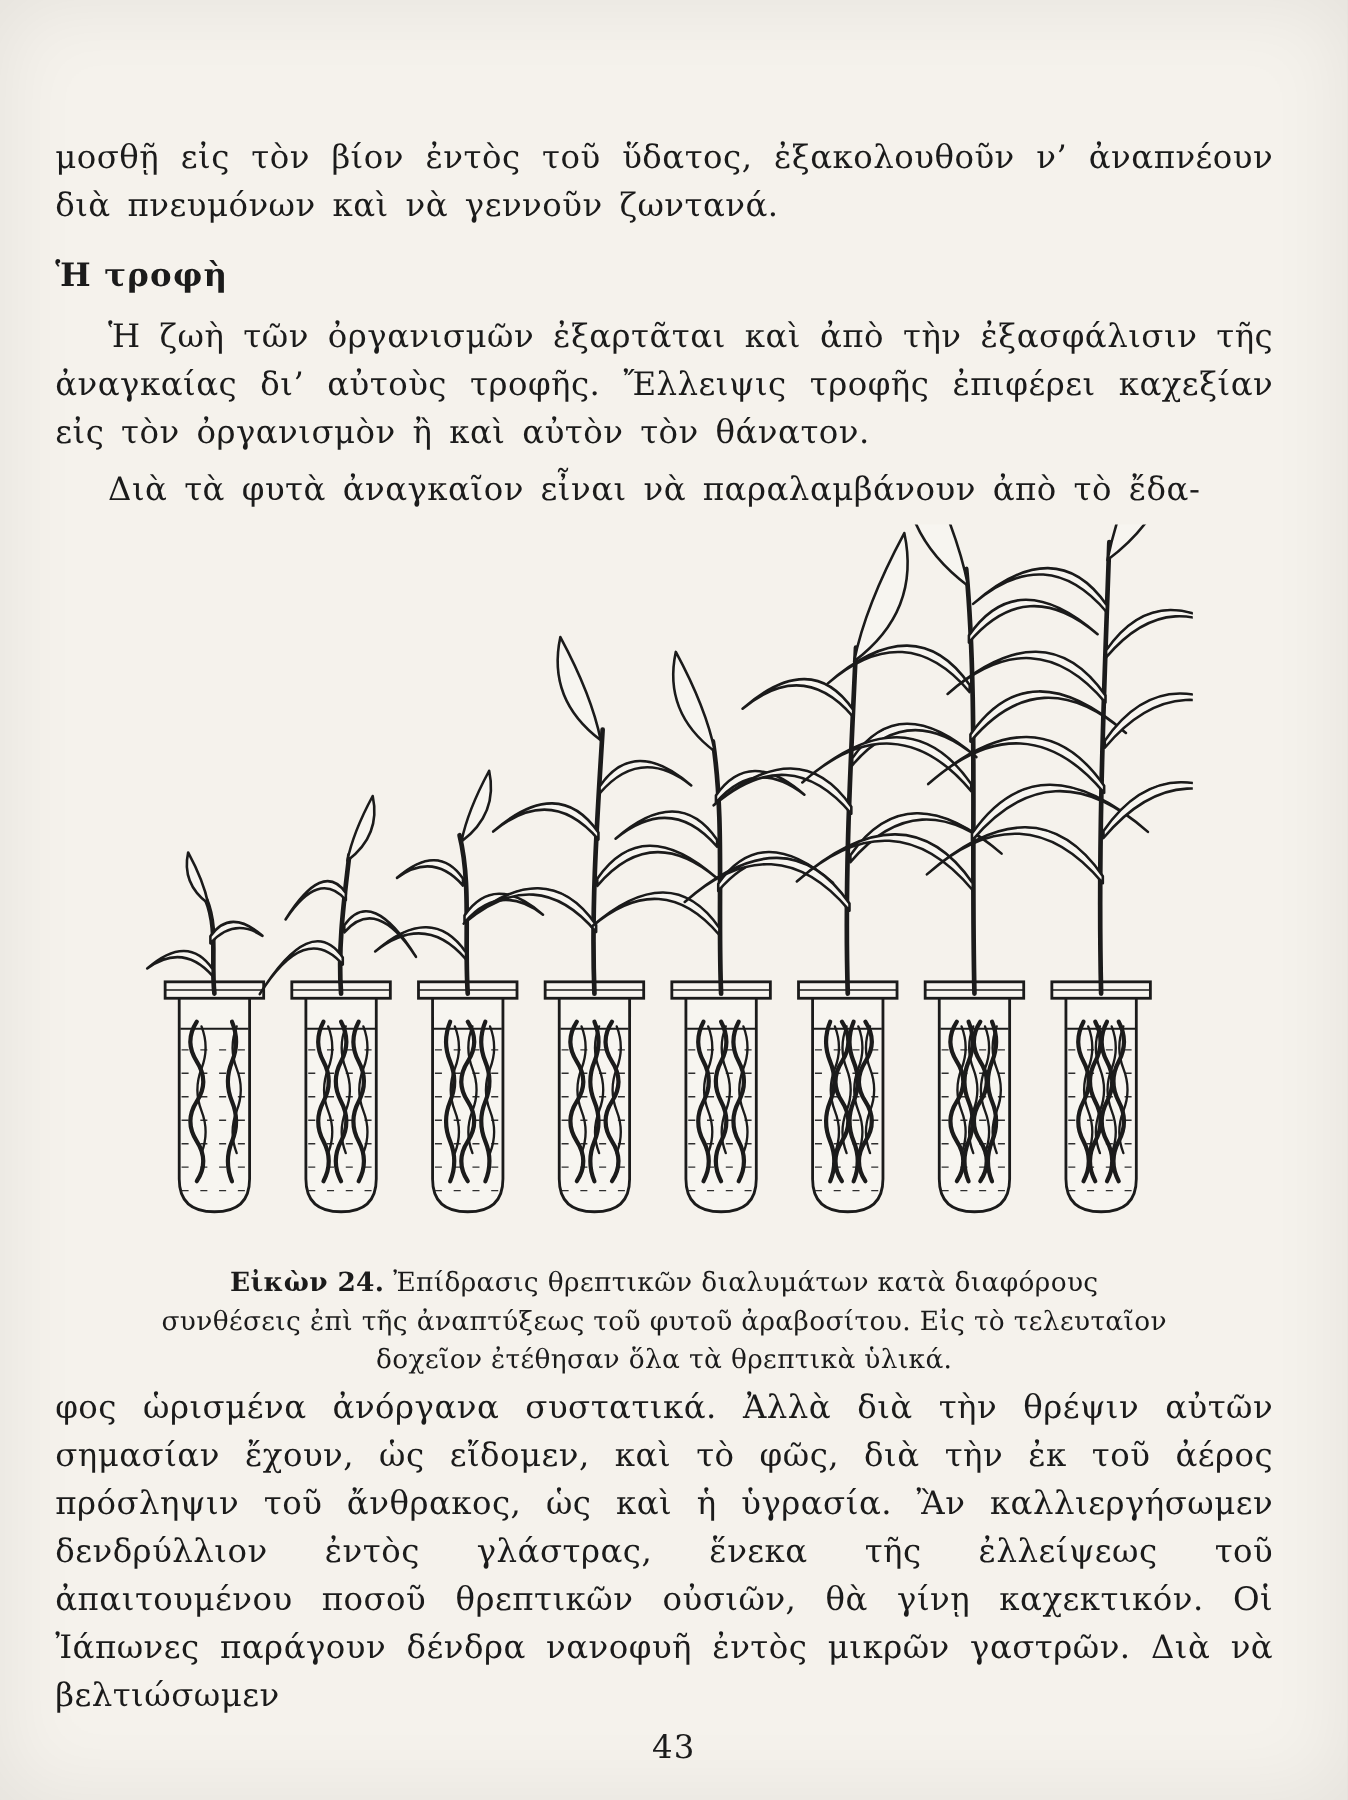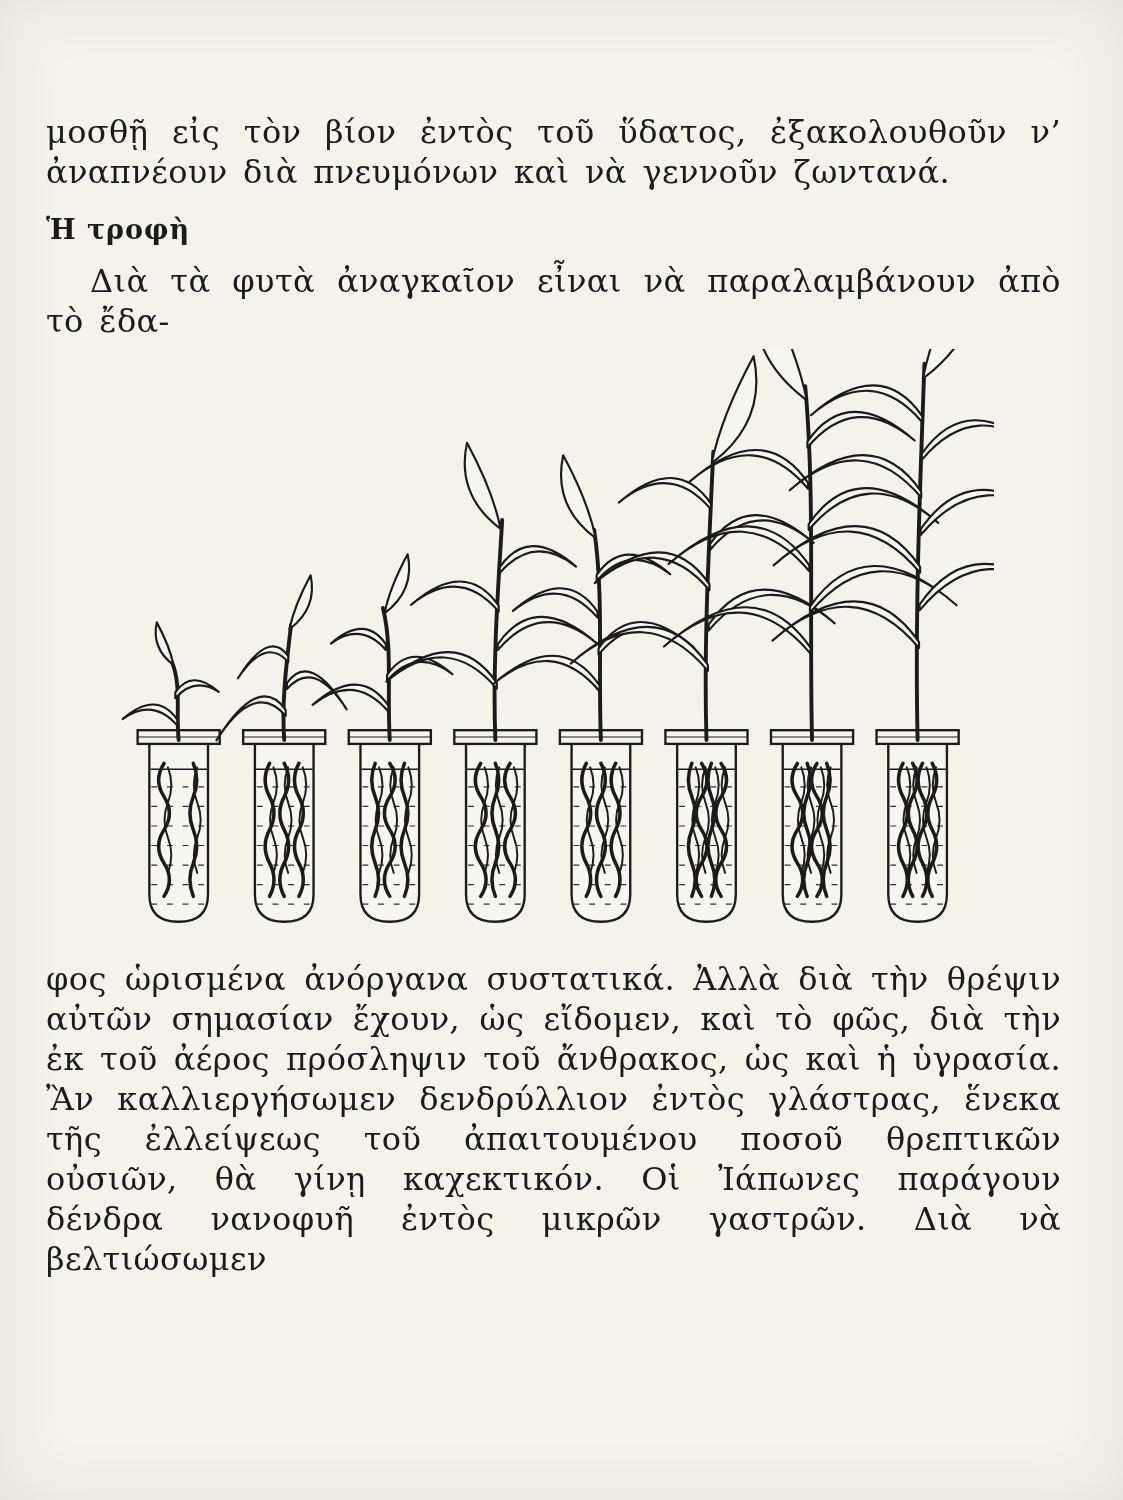--- a/index.html
+++ b/index.html
@@ -12,21 +12,21 @@
     position: relative;
     width: 1123px; height: 1500px;
     box-sizing: border-box;
     background: #f5f2ec;
     box-shadow: inset 0 0 70px rgba(0,0,0,0.07);
     padding: 112px 62px 0 46px;
     color: #1b1b1b;
     overflow: hidden;
   }
   .body-text {
-    font-size: 32px;
+    font-size: 27px;
     line-height: 40px;
     text-align: justify;
     letter-spacing: 0.4px;
     word-spacing: 5px;
     margin: 0 0 8px 0;
   }
   .indent { text-indent: 44px; }
   .heading {
     text-align: left;
     font-size: 27px;
@@ -57,20 +57,21 @@
 </style>
 </head>
 <body>
 
 <div class="page">
 
   <p class="body-text">μοσθῇ εἰς τὸν βίον ἐντὸς τοῦ ὕδατος, ἐξακολουθοῦν ν’ ἀναπνέουν διὰ πνευμόνων καὶ νὰ γεννοῦν ζωντανά.</p>
 
   <h2 class="heading">Ἡ τροφὴ</h2>
 
+  <p class="body-text indent">Ἡ ζωὴ τῶν ὀργανισμῶν ἐξαρτᾶται καὶ ἀπὸ τὴν ἐξασφάλισιν τῆς ἀναγκαίας δι’ αὐτοὺς τροφῆς. Ἔλλειψις τροφῆς ἐπιφέρει καχεξίαν εἰς τὸν ὀργανισμὸν ἢ καὶ αὐτὸν τὸν θάνατον.</p>
 
   <p class="body-text indent">Διὰ τὰ φυτὰ ἀναγκαῖον εἶναι νὰ παραλαμβάνουν ἀπὸ τὸ ἔδα-</p>
 
   <figure>
     <svg id="fig-svg" class="fig-svg" width="880" height="606" viewBox="0 0 900 620">
         <path d="M 36 404 L 36 558 Q 36 586 66 586 Q 96 586 96 558 L 96 404" fill="#f7f5f0" stroke="#1b1b1b" stroke-width="2.4" stroke-linejoin="round"></path>
         <line x1="37" y1="430" x2="95" y2="430" stroke="#1b1b1b" stroke-width="1.6"></line>
         <line x1="38" y1="448" x2="94" y2="448" stroke="#2f2f2f" stroke-width="1.2" stroke-dasharray="6 10"></line>
         <line x1="38" y1="468" x2="94" y2="468" stroke="#2f2f2f" stroke-width="1.2" stroke-dasharray="6 10"></line>
         <line x1="38" y1="488" x2="94" y2="488" stroke="#2f2f2f" stroke-width="1.2" stroke-dasharray="6 10"></line>
@@ -287,17 +288,22 @@
         <path d="M 825.136 184.40000000000003 Q 880.199672 104.70258000000004 970.0404 182.95095600000005 Q 890.3429799999999 112.70258000000004 825.136 190.40000000000003 Z" fill="#f7f5f0" stroke="#1b1b1b" stroke-width="2.2" stroke-linejoin="round"></path>
         <path d="M 825.136 184.40000000000003 Q 880.199672 104.70258000000004 970.0404 182.95095600000005" fill="none" stroke="#1b1b1b" stroke-width="1"></path>
         <path d="M 825.696 145.90000000000003 Q 774.555258 71.88050500000001 691.1151 144.55419100000003 Q 765.134595 79.88050500000001 825.696 151.90000000000003 Z" fill="#f7f5f0" stroke="#1b1b1b" stroke-width="2.2" stroke-linejoin="round"></path>
         <path d="M 825.696 145.90000000000003 Q 774.555258 71.88050500000001 691.1151 144.55419100000003" fill="none" stroke="#1b1b1b" stroke-width="1"></path>
         <path d="M 826.256 107.39999999999998 Q 873.473812 39.05842999999997 950.5133999999999 106.15742599999997 Q 882.17183 47.05842999999997 826.256 113.39999999999998 Z" fill="#f7f5f0" stroke="#1b1b1b" stroke-width="2.2" stroke-linejoin="round"></path>
         <path d="M 826.256 107.39999999999998 Q 873.473812 39.05842999999997 950.5133999999999 106.15742599999997" fill="none" stroke="#1b1b1b" stroke-width="1"></path>
         <path d="M 826.816 68.90000000000003 Q 783.521118 6.2363550000000245 712.8821 67.76066100000003 Q 775.545745 14.236355000000025 826.816 74.90000000000003 Z" fill="#f7f5f0" stroke="#1b1b1b" stroke-width="2.2" stroke-linejoin="round"></path>
         <path d="M 826.816 68.90000000000003 Q 783.521118 6.2363550000000245 712.8821 67.76066100000003" fill="none" stroke="#1b1b1b" stroke-width="1"></path>
         <path d="M 827.376 30.400000000000034 Q 898.867176 -23.218381999999963 880.994382 -106.62475399999994 Q 839.291196 -29.17597999999996 827.376 30.400000000000034 Z" fill="#f7f5f0" stroke="#1b1b1b" stroke-width="2.2" stroke-linejoin="round"></path>
       </svg>
+    <figcaption>
+      <span class="cap-label">Εἰκὼν 24.</span>
+      <span>Ἐπίδρασις θρεπτικῶν διαλυμάτων κατὰ διαφόρους συνθέσεις ἐπὶ τῆς ἀναπτύξεως τοῦ φυτοῦ ἀραβοσίτου. Εἰς τὸ τελευταῖον δοχεῖον ἐτέθησαν ὅλα τὰ θρεπτικὰ ὑλικά.</span>
+    </figcaption>
   </figure>
 
   <p class="body-text after-figure">φος ὡρισμένα ἀνόργανα συστατικά. Ἀλλὰ διὰ τὴν θρέψιν αὐτῶν σημασίαν ἔχουν, ὡς εἴδομεν, καὶ τὸ φῶς, διὰ τὴν ἐκ τοῦ ἀέρος πρόσληψιν τοῦ ἄνθρακος, ὡς καὶ ἡ ὑγρασία. Ἂν καλλιεργήσωμεν δενδρύλλιον ἐντὸς γλάστρας, ἕνεκα τῆς ἐλλείψεως τοῦ ἀπαιτουμένου ποσοῦ θρεπτικῶν οὐσιῶν, θὰ γίνῃ καχεκτικόν. Οἱ Ἰάπωνες παράγουν δένδρα νανοφυῆ ἐντὸς μικρῶν γαστρῶν. Διὰ νὰ βελτιώσωμεν</p>
 
+  <div class="page-number">43</div>
 </div>
 
 </body></html>

